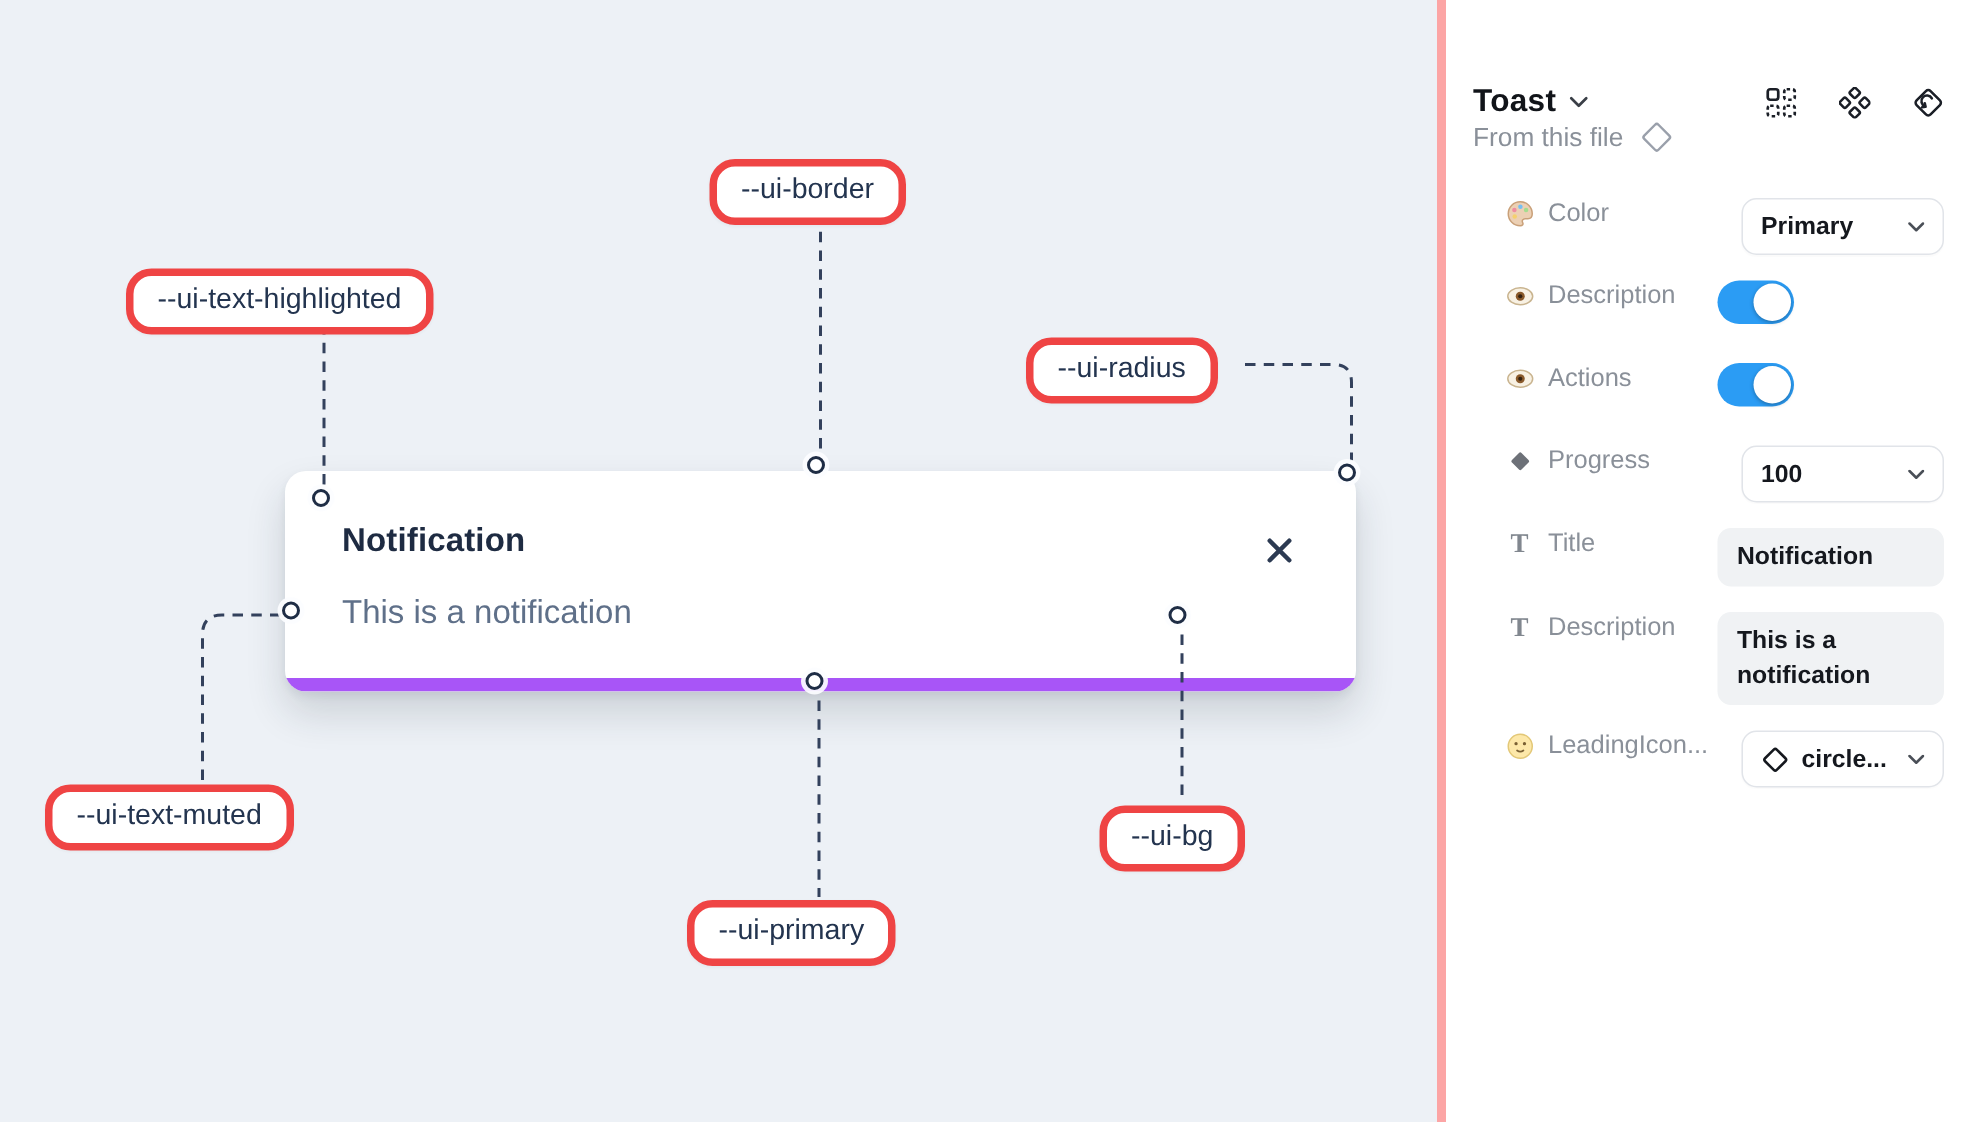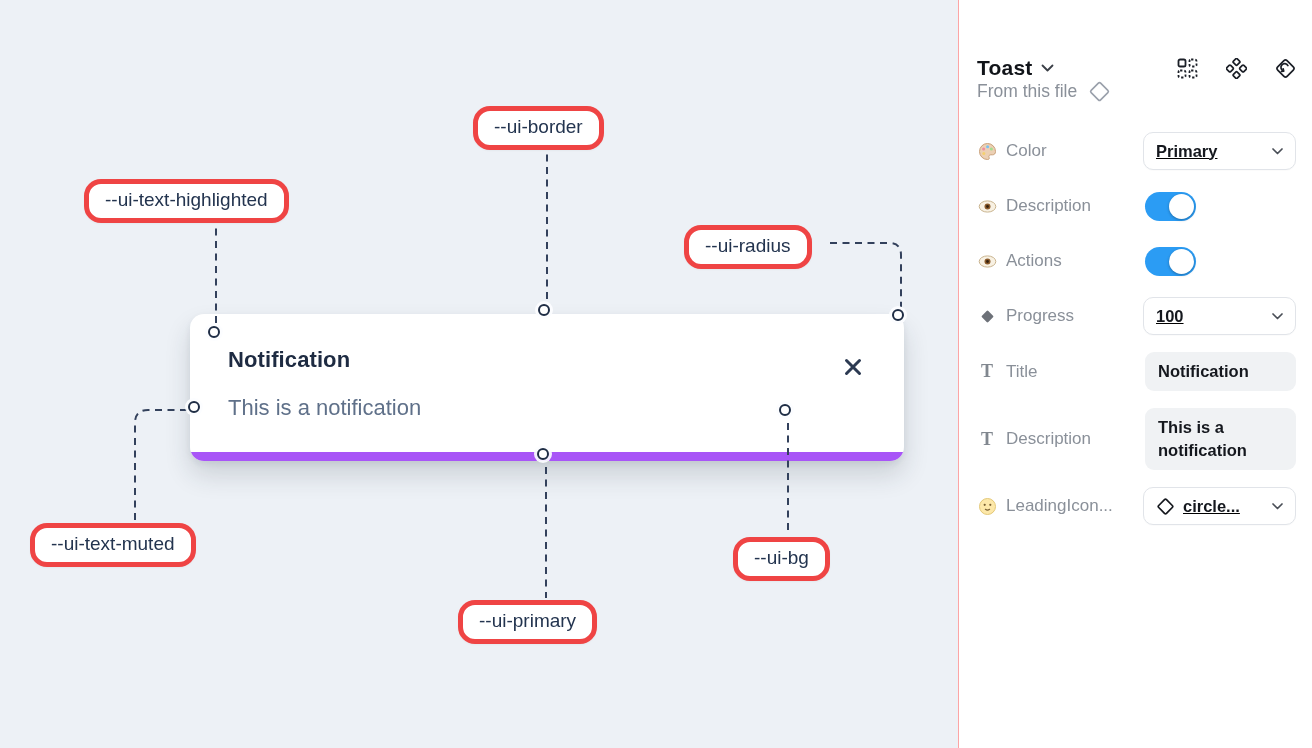--- a/index.html
+++ b/index.html
@@ -80,21 +80,21 @@
   .lbl-border      { left: 473px; top: 106px; }
   .lbl-radius      { left: 684px; top: 225px; }
   .lbl-muted       { left: 30px;  top: 523px; }
   .lbl-primary     { left: 458px; top: 600px; }
   .lbl-bg          { left: 733px; top: 537px; }
 
   
   .panel {
     width: 354px; height: 748px;
     background: #ffffff;
-    border-left: 1px solid #fca5a5;
+    border-left: 6px solid #fca5a5;
     padding: 56px 16px 0 18px;
   }
   .panel-header {
     display: flex; align-items: center; justify-content: space-between;
   }
   .panel-title-wrap { display: flex; align-items: center; gap: 9px; cursor: pointer; }
   .panel-title { font-size: 21px; font-weight: 700; color: #111419; letter-spacing: .2px; }
   .header-icons { display: flex; align-items: center; gap: 28px; }
   .hicon { width: 21px; height: 21px; cursor: pointer; display: block; }
 
@@ -104,40 +104,39 @@
   .source-label { font-size: 17.5px; color: #8a9099; }
 
   .panel-desc {
     margin-top: 22px;
     font-size: 17.5px; line-height: 1.5; color: #191d24;
     letter-spacing: .1px;
   }
 
   .props { margin-top: 29px; }
   .prop-row {
-    display: flex; align-items: center; justify-content: space-between;
-    margin-bottom: 17px; min-height: 38px;
+    display: flex; align-items: flex-start; justify-content: space-between;
+    margin-bottom: 17px; min-height: 38px; margin-left: 21px;
   }
   .prop-label {
     display: flex; align-items: center; gap: 9px;
     font-size: 17px; color: #8a9099; white-space: nowrap; overflow: hidden;
   }
   .prop-icon { width: 20px; height: 20px; flex: 0 0 20px; display: flex; align-items: center; justify-content: center; }
   .t-glyph { font-family: "Liberation Serif", serif; font-size: 18px; font-weight: 700; color: #81878f; }
 
   .select {
-    width: 153px; height: 38px;
+    width: 135px; height: 38px;
     background: #fff;
     border: 1px solid #e1e4e9;
     border-radius: 10px;
     padding: 0 12px;
     display: flex; align-items: center; justify-content: space-between;
     cursor: pointer;
     box-shadow: 0 1px 1px rgba(0,0,0,.02);
-    text-decoration: underline;
   }
   .select-value { font-size: 16.5px; font-weight: 600; color: #15181e; }
   .select-left { display: flex; align-items: center; gap: 8px; min-width: 0; }
   .select-left .select-value { white-space: nowrap; overflow: hidden; }
 
   .toggle {
     width: 51px; height: 29px; border-radius: 15px;
     background: #2b9cf4; position: relative; cursor: pointer;
     flex: 0 0 51px; margin-right: 100px;
   }

